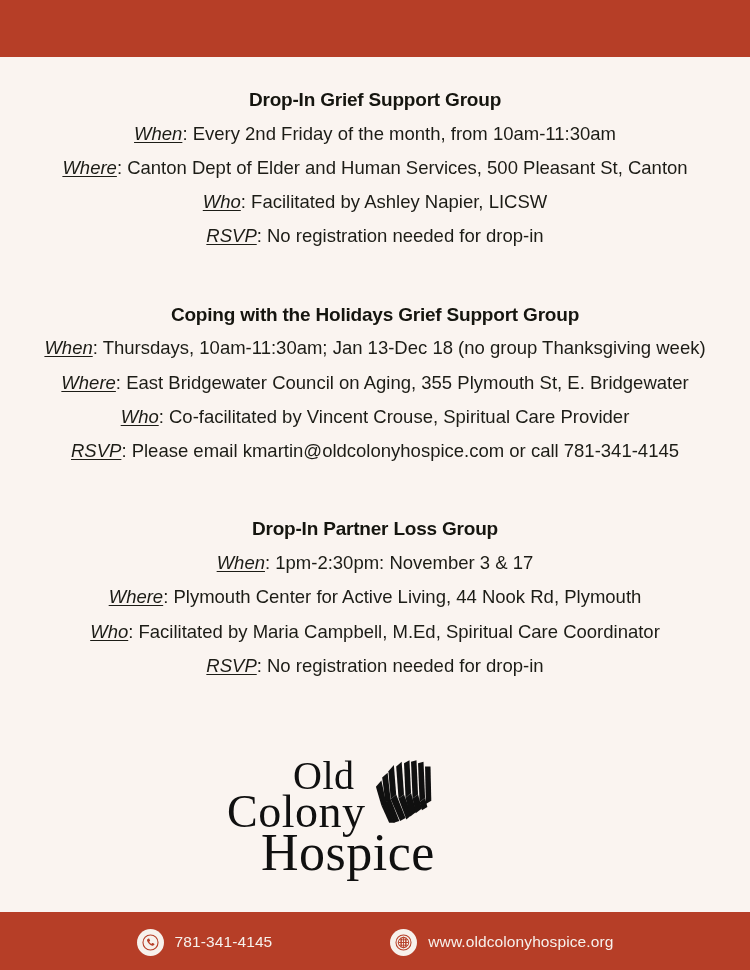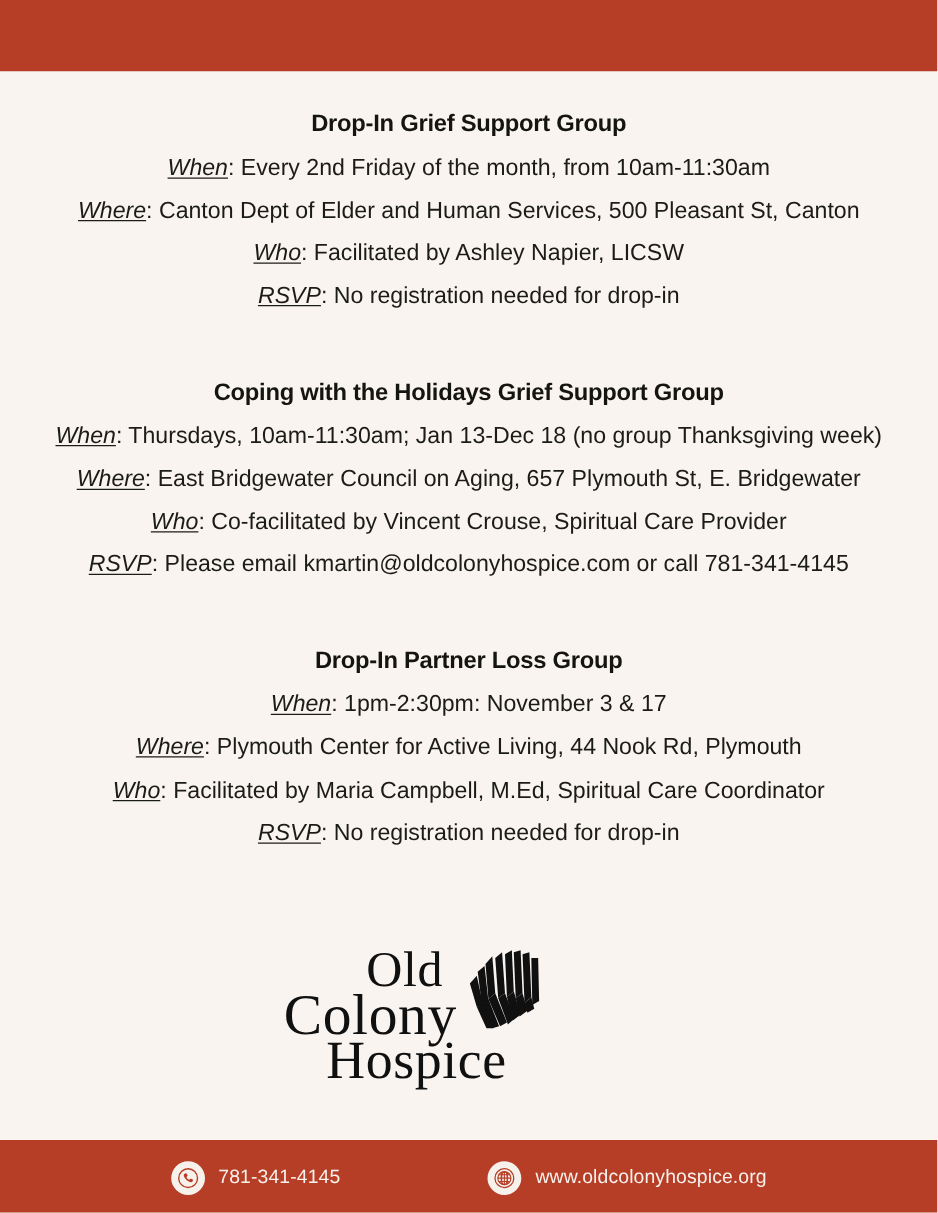--- a/index.html
+++ b/index.html
@@ -92,21 +92,21 @@
     font-size: 40px;
     left: 68px;
     top: 62px;
   }
   .logo-colony {
     font-size: 46px;
     left: 2px;
     top: 95px;
   }
   .logo-hospice {
-    font-size: 43px;
+    font-size: 52px;
     left: 36px;
     top: 133px;
   }
   .logo-tagline {
     position: absolute;
     left: 0;
     top: 186px;
     width: 300px;
     text-align: center;
     font-family: "Liberation Serif", serif;
@@ -179,21 +179,21 @@
       <span class="lbl">RSVP</span><span>: No registration needed for drop-in</span>
     </p>
   </section>
 
   <section class="group-block g2">
     <h2 class="group-title">Coping with the Holidays Grief Support Group</h2>
     <p class="detail-line">
       <span class="lbl">When</span><span>: Thursdays, 10am-11:30am; Jan 13-Dec 18 (no group Thanksgiving week)</span>
     </p>
     <p class="detail-line">
-      <span class="lbl">Where</span><span>: East Bridgewater Council on Aging, 657 Plymouth St, E. Bridgewater</span>
+      <span class="lbl">Where</span><span>: East Bridgewater Council on Aging, 355 Plymouth St, E. Bridgewater</span>
     </p>
     <p class="detail-line">
       <span class="lbl">Who</span><span>: Co-facilitated by Vincent Crouse, Spiritual Care Provider</span>
     </p>
     <p class="detail-line">
       <span class="lbl">RSVP</span><span>: Please email kmartin@oldcolonyhospice.com or call 781-341-4145</span>
     </p>
   </section>
 
   <section class="group-block g3">

